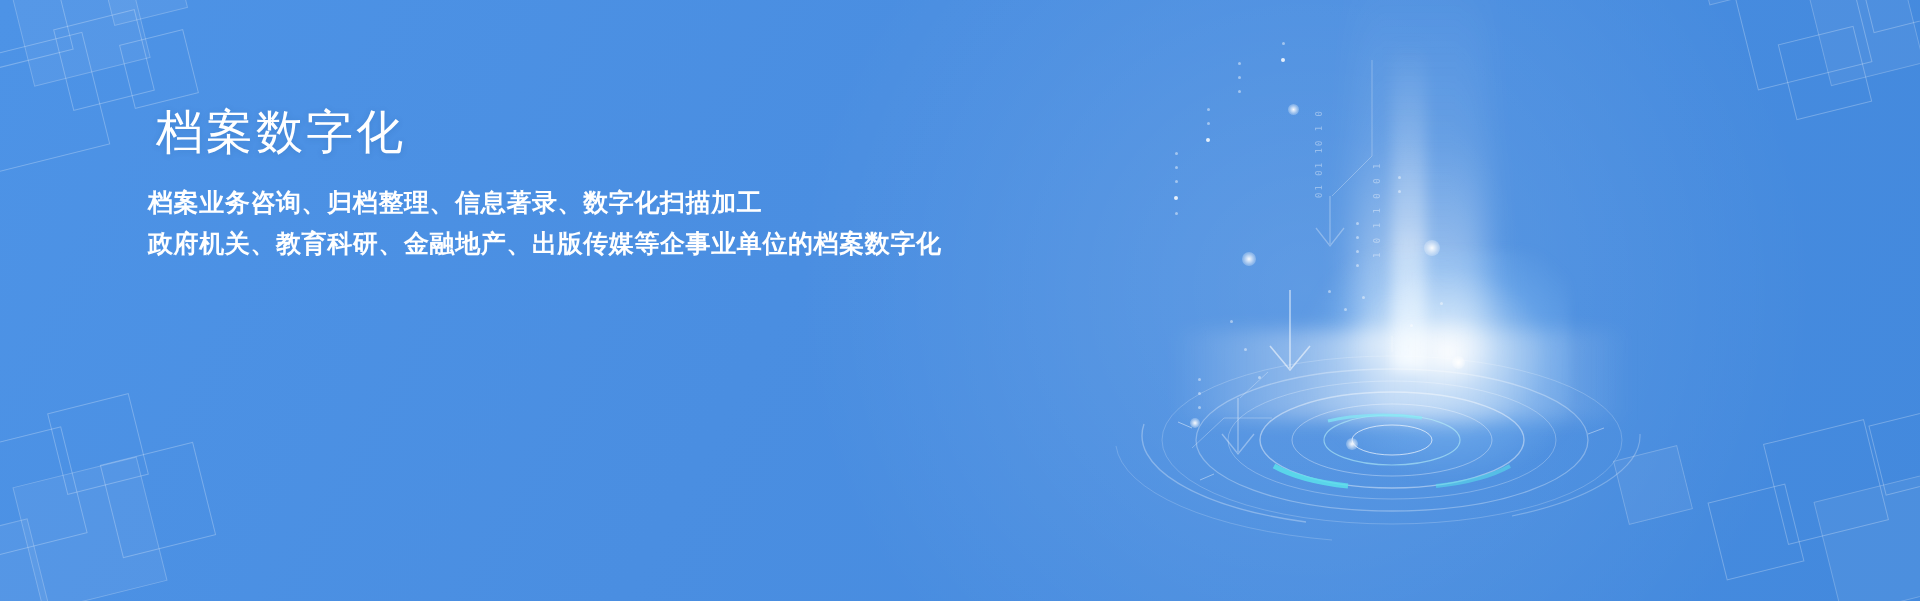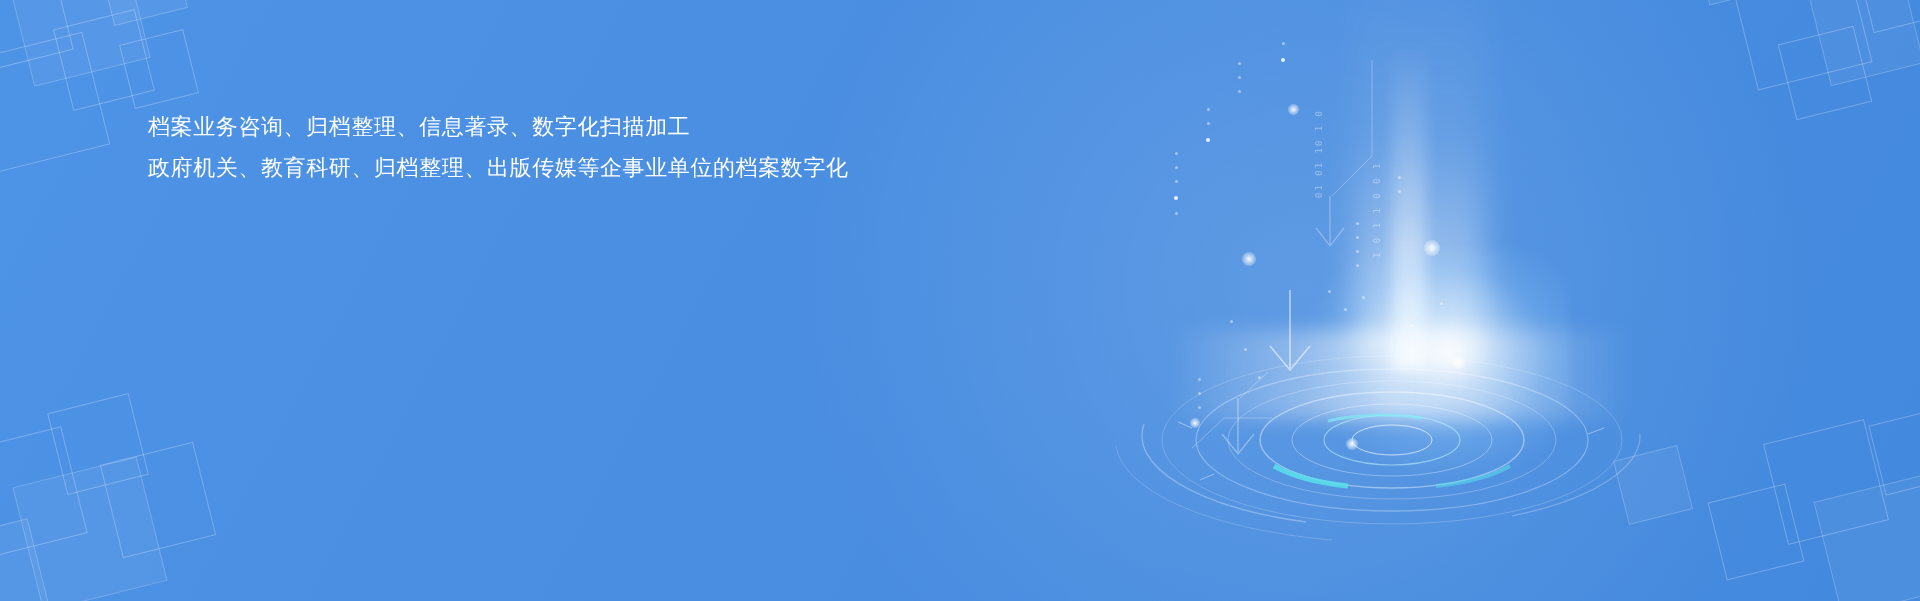--- a/index.html
+++ b/index.html
@@ -57,22 +57,23 @@
   }
 
   
   #copy{position:absolute;left:148px;top:106px;width:760px;}
   #title{
     color:#ffffff;font-size:47px;line-height:1.1;font-weight:400;
     letter-spacing:3px;margin:0 0 24px 8px;
     text-shadow:0 1px 6px rgba(20,70,130,.18);
   }
   .bline{
-    color:#ffffff;font-size:22px;line-height:41px;letter-spacing:.6px;
+    color:#ffffff;font-size:25px;line-height:41px;letter-spacing:.6px;
     white-space:nowrap;
+    font-weight:bold;
   }
 </style>
 </head>
 <body>
 
 <div id="banner">
 
   <div>
     <div class="sq" style="left:-28px;top:-30px;width:92px;height:92px;transform:rotate(-14deg);"></div>
     <div class="sq f" style="left:18px;top:-46px;width:120px;height:120px;transform:rotate(-14deg);"></div>
@@ -203,17 +204,18 @@
       <div class="bigdot" style="left:1242px;top:252px;width:14px;height:14px;"></div>
       <div class="bigdot" style="left:1288px;top:104px;width:11px;height:11px;"></div>
       <div class="bigdot" style="left:1424px;top:240px;width:16px;height:16px;"></div>
       <div class="bigdot" style="left:1346px;top:438px;width:12px;height:12px;"></div>
       <div class="bigdot" style="left:1190px;top:418px;width:10px;height:10px;"></div>
       <div class="bigdot" style="left:1452px;top:356px;width:13px;height:13px;"></div>
     </div>
   </div>
 
   <div id="copy">
+    <h1 id="title">档案数字化</h1>
     <div class="bline">档案业务咨询、归档整理、信息著录、数字化扫描加工</div>
-    <div class="bline">政府机关、教育科研、归档整理、出版传媒等企事业单位的档案数字化</div>
+    <div class="bline">政府机关、教育科研、金融地产、出版传媒等企事业单位的档案数字化</div>
   </div>
 
 </div>
 
 </body></html>

